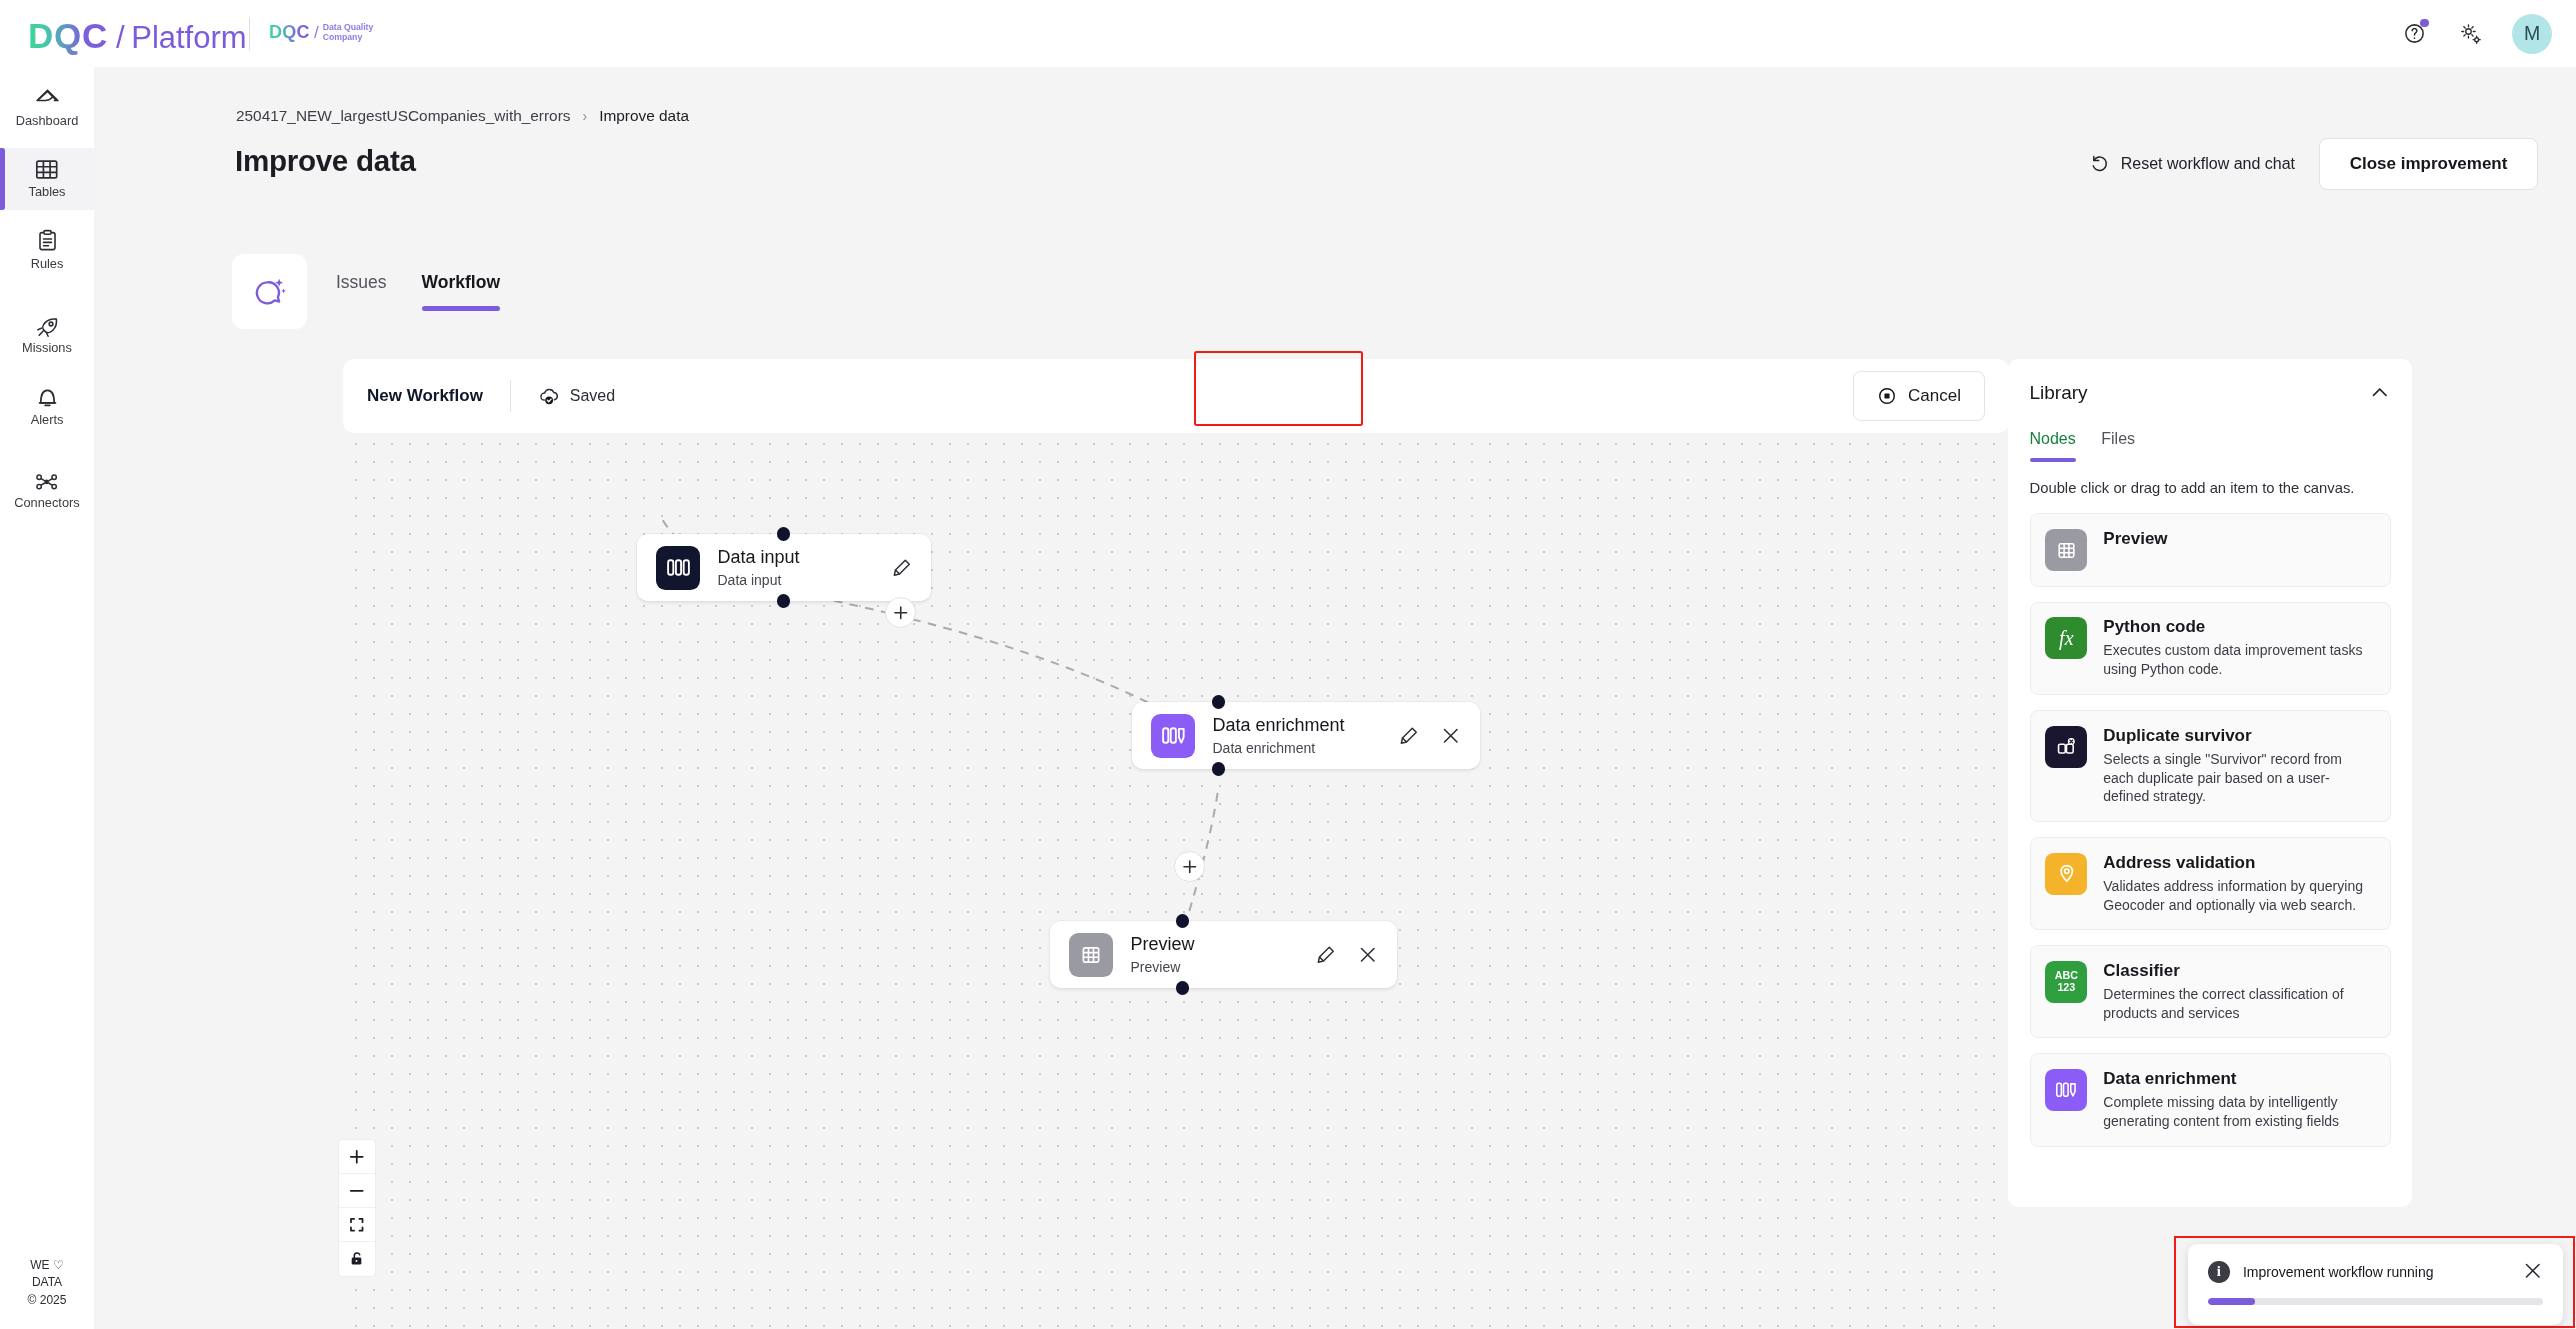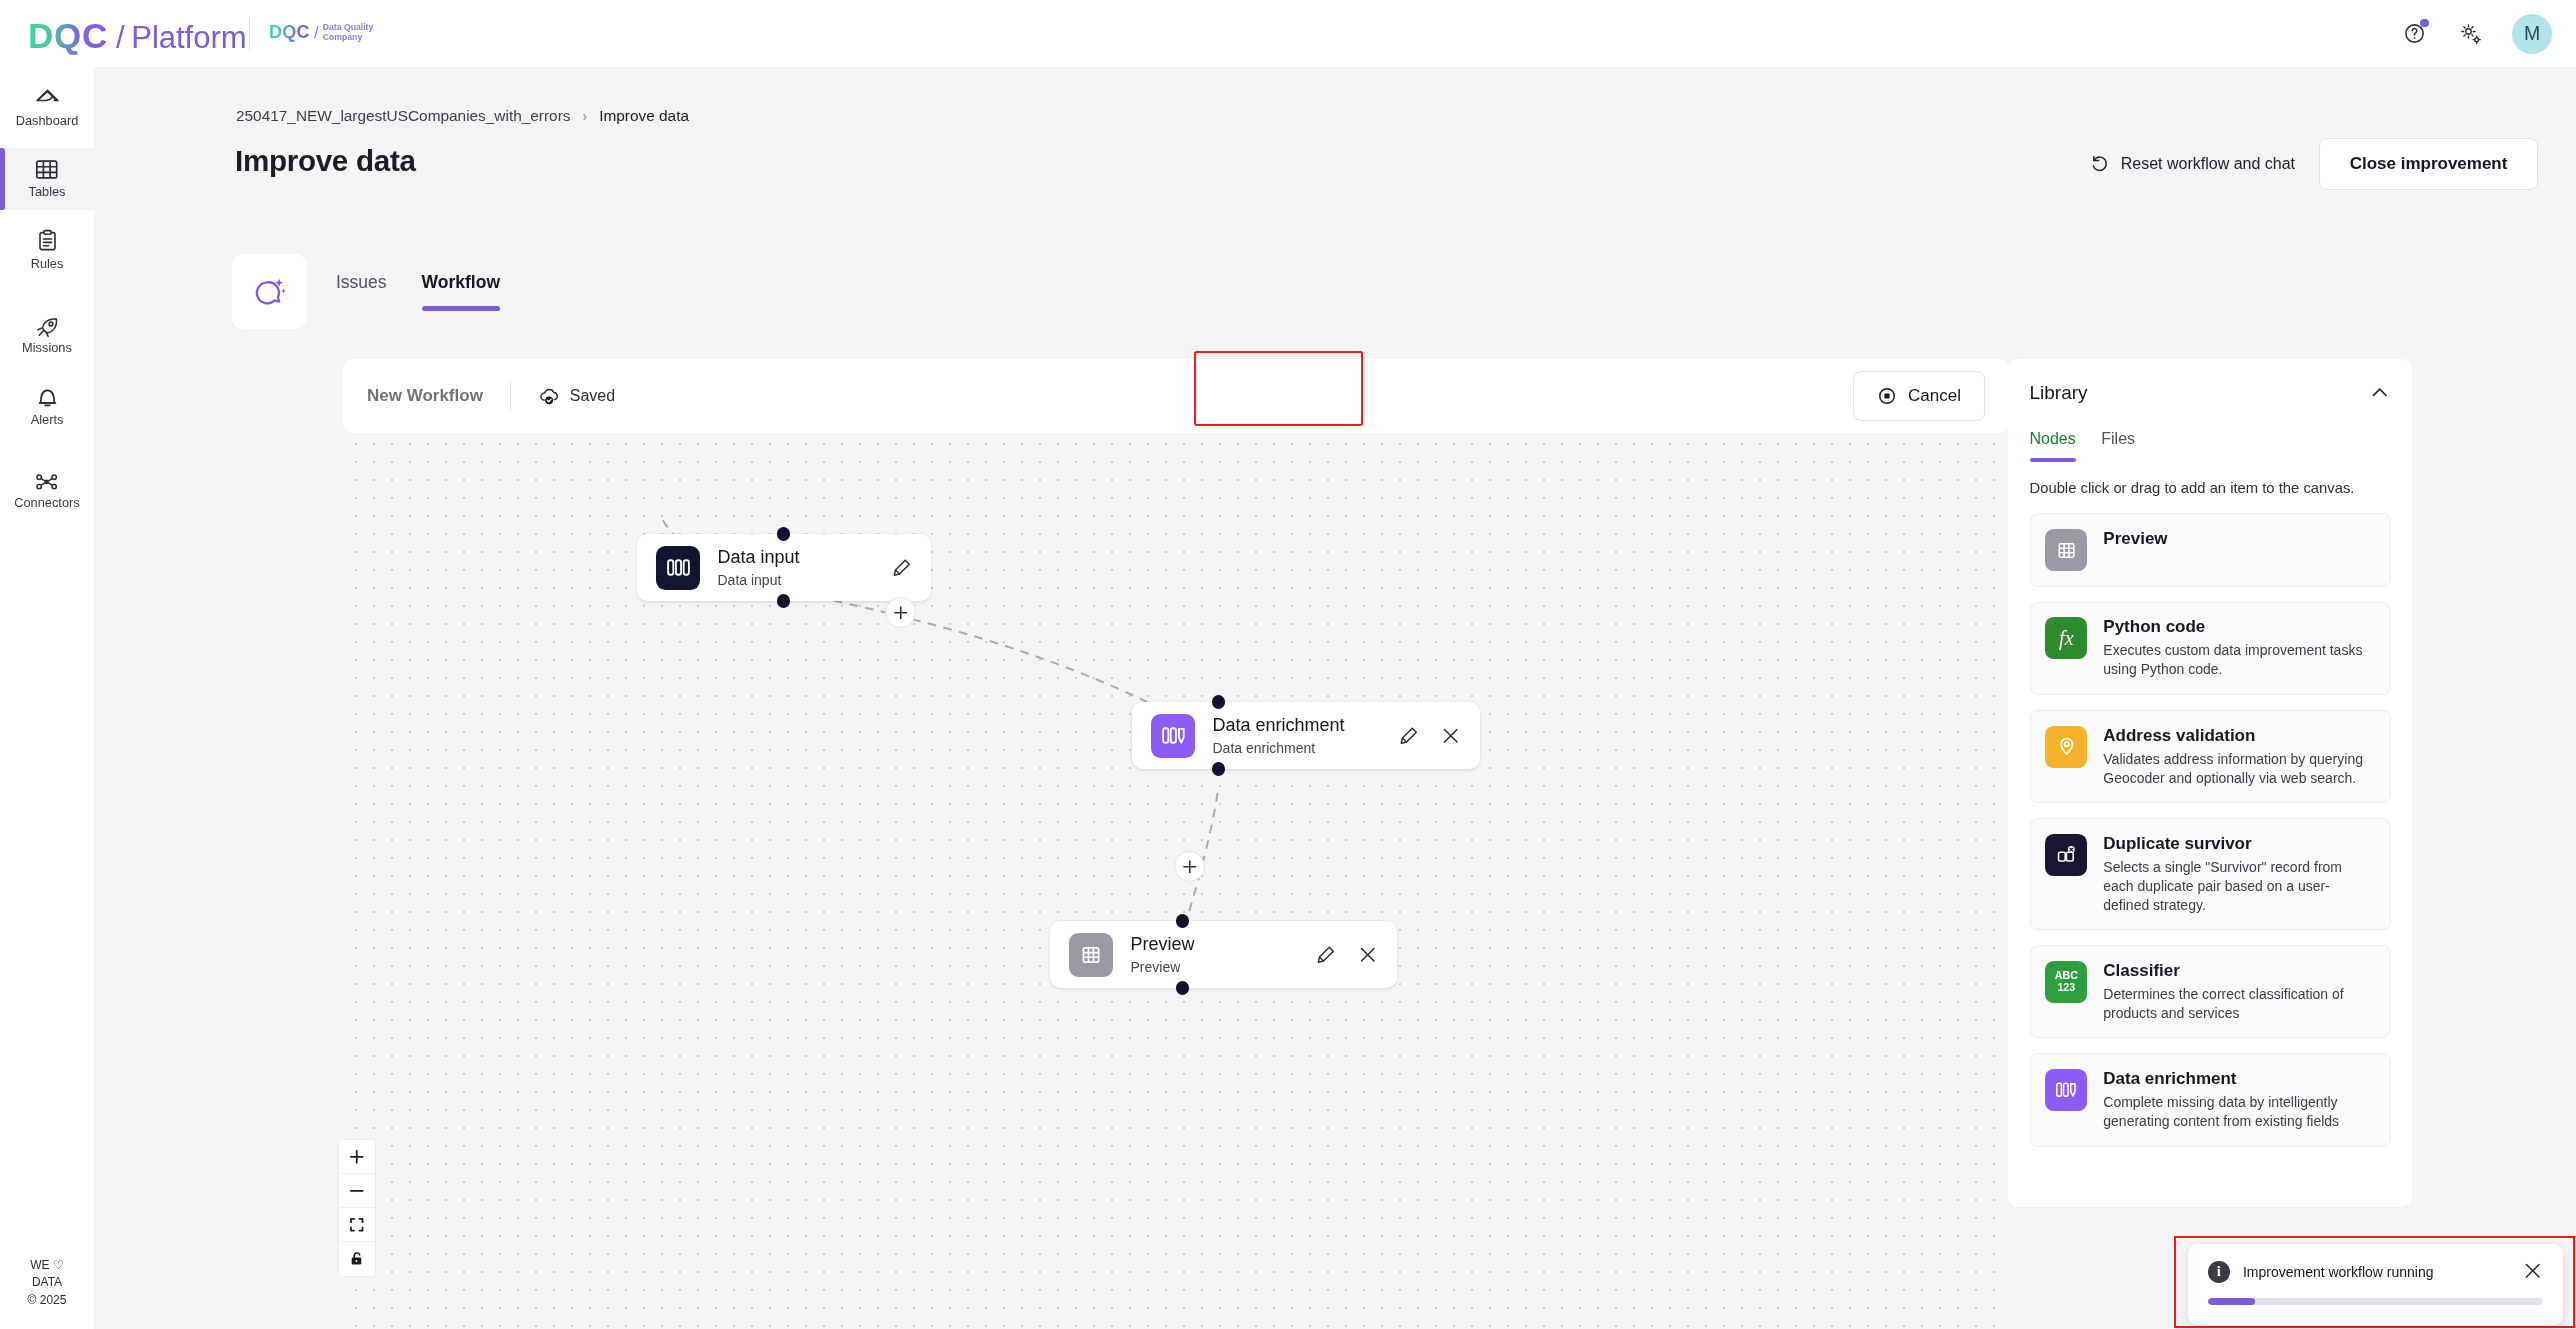--- a/index.html
+++ b/index.html
@@ -89,21 +89,21 @@
   .tabs { position: absolute; left: 336px; top: 272px; display: flex; gap: 35px; align-items: center; }
   .tab { position: relative; font-size: 17.5px; color: #53535d; padding-bottom: 17.5px; cursor: pointer; }
   .tab.active { color: #17171d; font-weight: 700; }
   .tab.active::after { content: ""; position: absolute; left: 0; bottom: 0; width: 100%; height: 4.7px; background: #7c5cdb; border-radius: 2.7px; }
 
   
   .wf-toolbar {
     position: absolute; left: 343px; top: 359px; width: 1666px; height: 74px;
     background: #fff; border-radius: 10.7px; display: flex; align-items: center; padding: 0 24px;
   }
-  .wf-name { font-size: 17px; font-weight: 700; color: #737373; }
+  .wf-name { font-size: 17px; font-weight: 700; color: #0f172a; }
   .wf-sep { width: 0.7px; height: 32px; background: #e2e2e7; margin: 0 27px; }
   .wf-saved { display: flex; align-items: center; gap: 10.7px; font-size: 16px; color: #2d2d36; }
   .cancel-wrap { margin-left: auto; }
   .cancel-btn {
     height: 50px; padding: 0 23px; background: #fff; border: 0.7px solid #e3e3e8; border-radius: 8px;
     display: flex; align-items: center; gap: 10.7px; font-size: 17px; color: #17171d; cursor: pointer;
   }
   .annot-red {
     position: absolute; left: 1194px; top: 351px; width: 169px; height: 75px;
     border: 2.7px solid #f01b1b; border-radius: 2.7px; pointer-events: none; z-index: 30;
@@ -506,44 +506,44 @@
         <span class="lib-ico" style="background:#2e8b2e">
           <span style="color:#fff; font-size:20px; font-family:'Liberation Serif', serif; font-style:italic;">fx</span>
         </span>
         <span>
           <span class="lib-card-title">Python code</span>
           <div class="lib-card-desc">Executes custom data improvement tasks using Python code.</div>
         </span>
       </div>
 
       <div class="lib-card">
-        <span class="lib-ico" style="background:#f5b32b">
-          <svg width="21.5" height="23" viewBox="0 0 20 22" fill="none" stroke="#fff" stroke-width="1.6">
-            <path d="M10 3.4a5.4 5.4 0 0 1 5.4 5.4c0 3.8-5.4 9.6-5.4 9.6S4.6 12.6 4.6 8.8A5.4 5.4 0 0 1 10 3.4z" stroke-linejoin="round"></path>
-            <circle cx="10" cy="8.8" r="2.1"></circle>
-          </svg>
-        </span>
-        <span>
-          <span class="lib-card-title">Address validation</span>
-          <div class="lib-card-desc">Validates address information by querying Geocoder and optionally via web search.</div>
-        </span>
-      </div>
-
-      <div class="lib-card">
         <span class="lib-ico" style="background:#1a1630">
           <svg width="23" height="21.5" viewBox="0 0 22 20" fill="none" stroke="#fff" stroke-width="1.5">
             <rect x="3.4" y="7.6" width="6.4" height="8.4" rx="1.4"></rect>
             <rect x="11" y="7.6" width="6.4" height="8.4" rx="1.4"></rect>
             <circle cx="15.6" cy="5" r="3.3" fill="#fff" stroke="none"></circle>
             <path d="M14.4 3.8l2.4 2.4M16.8 3.8l-2.4 2.4" stroke="#1a1630" stroke-width="1.3" stroke-linecap="round"></path>
           </svg>
         </span>
         <span>
           <span class="lib-card-title">Duplicate survivor</span>
           <div class="lib-card-desc">Selects a single "Survivor" record from each duplicate pair based on a user-defined strategy.</div>
+        </span>
+      </div>
+
+      <div class="lib-card">
+        <span class="lib-ico" style="background:#f5b32b">
+          <svg width="21.5" height="23" viewBox="0 0 20 22" fill="none" stroke="#fff" stroke-width="1.6">
+            <path d="M10 3.4a5.4 5.4 0 0 1 5.4 5.4c0 3.8-5.4 9.6-5.4 9.6S4.6 12.6 4.6 8.8A5.4 5.4 0 0 1 10 3.4z" stroke-linejoin="round"></path>
+            <circle cx="10" cy="8.8" r="2.1"></circle>
+          </svg>
+        </span>
+        <span>
+          <span class="lib-card-title">Address validation</span>
+          <div class="lib-card-desc">Validates address information by querying Geocoder and optionally via web search.</div>
         </span>
       </div>
 
       <div class="lib-card">
         <span class="lib-ico" style="background:#2e9e3e">
           <span style="color:#fff; font-size:10.7px; font-weight:700; line-height:1.1; text-align:center;">ABC<br>123</span>
         </span>
         <span>
           <span class="lib-card-title">Classifier</span>
           <div class="lib-card-desc">Determines the correct classification of products and services</div>

